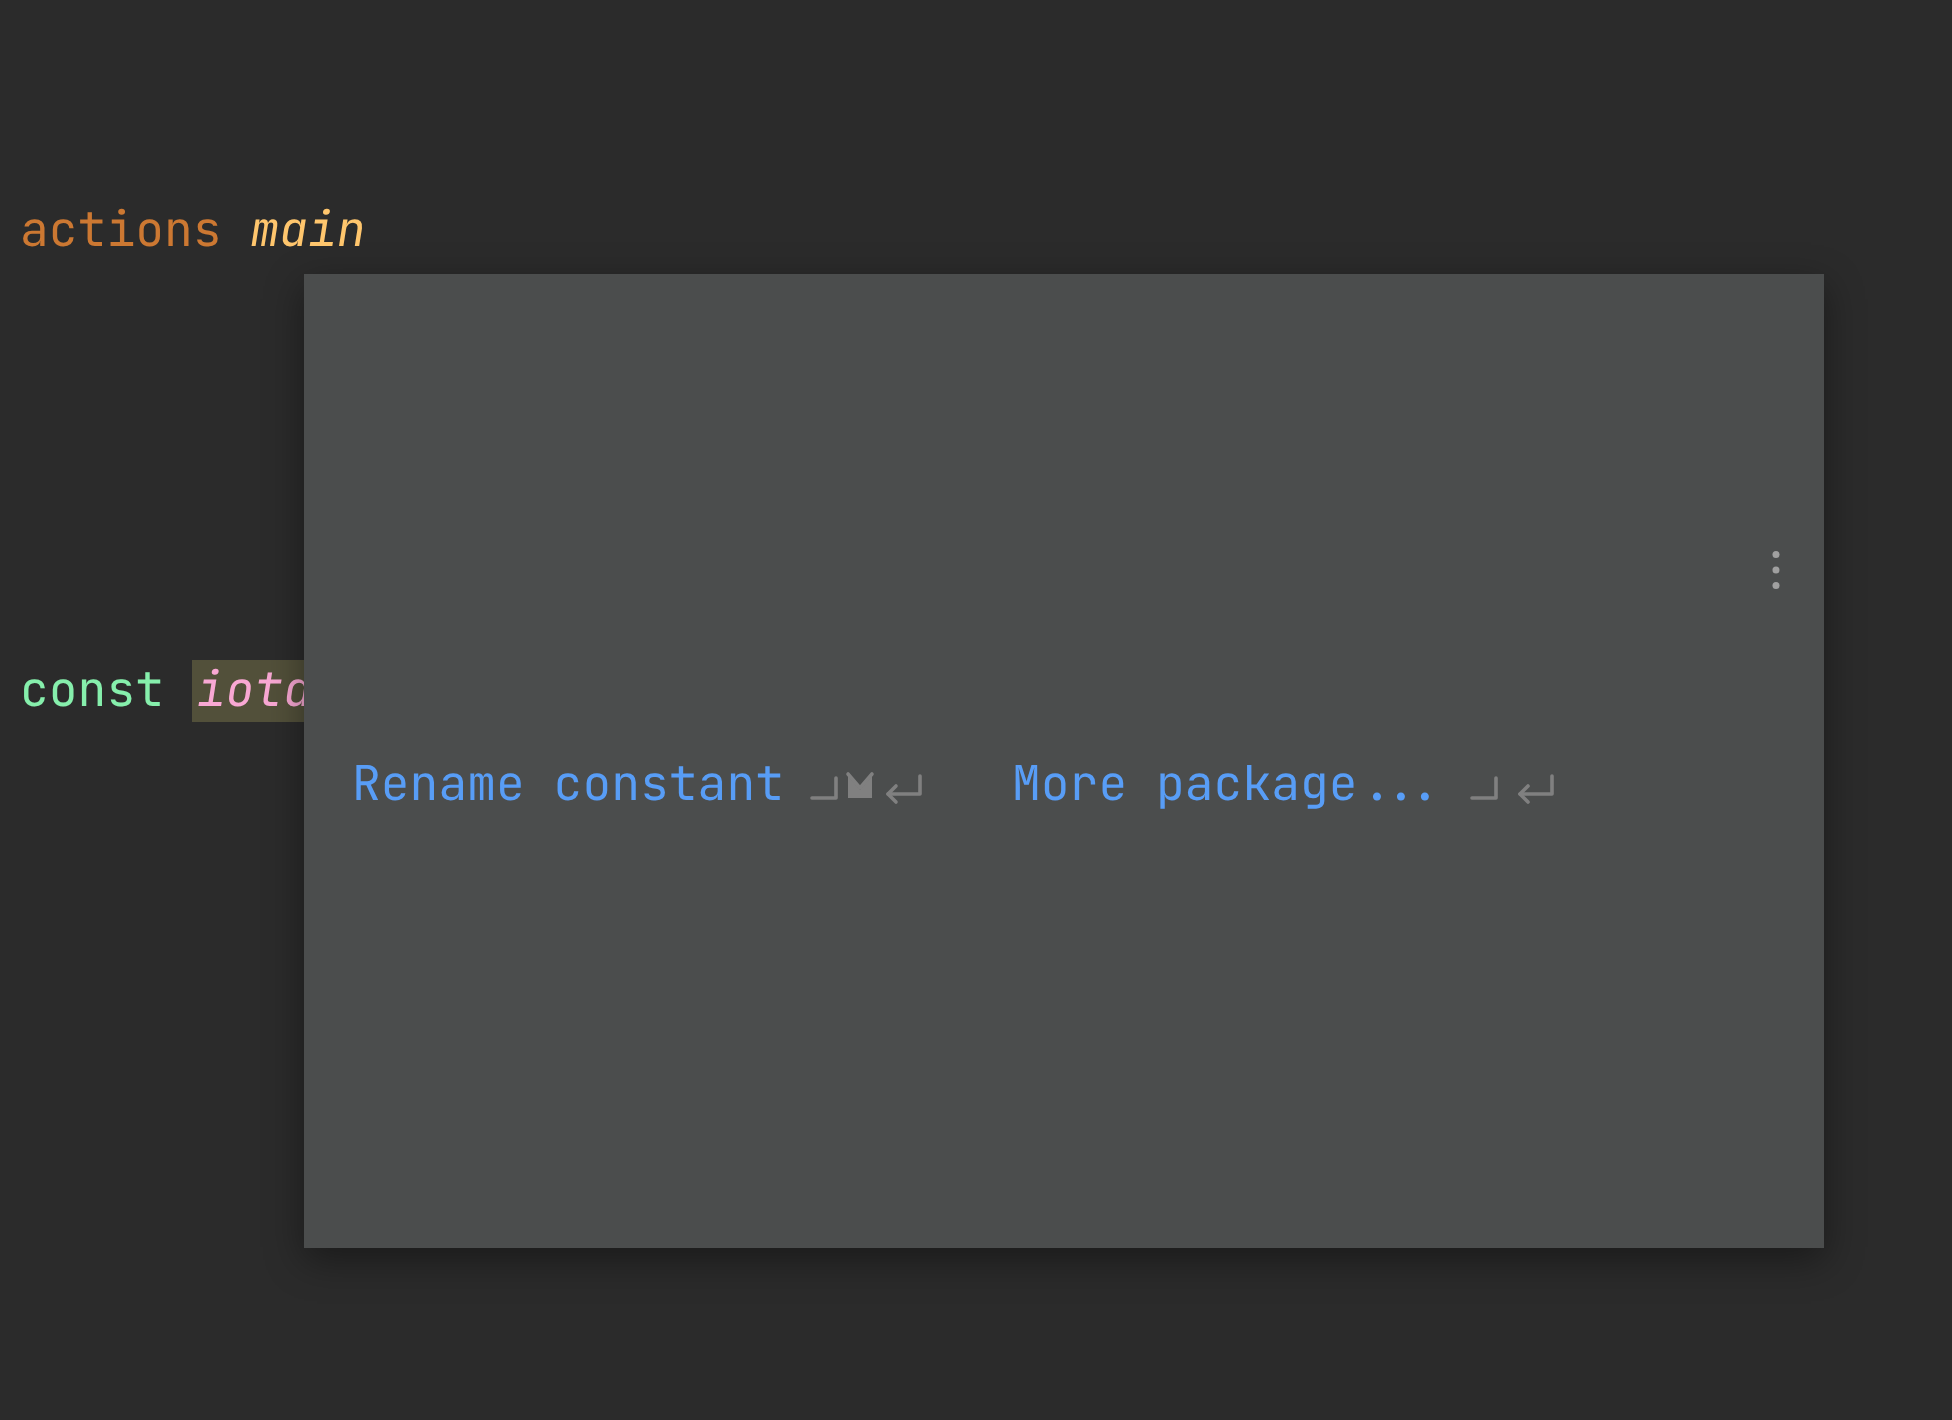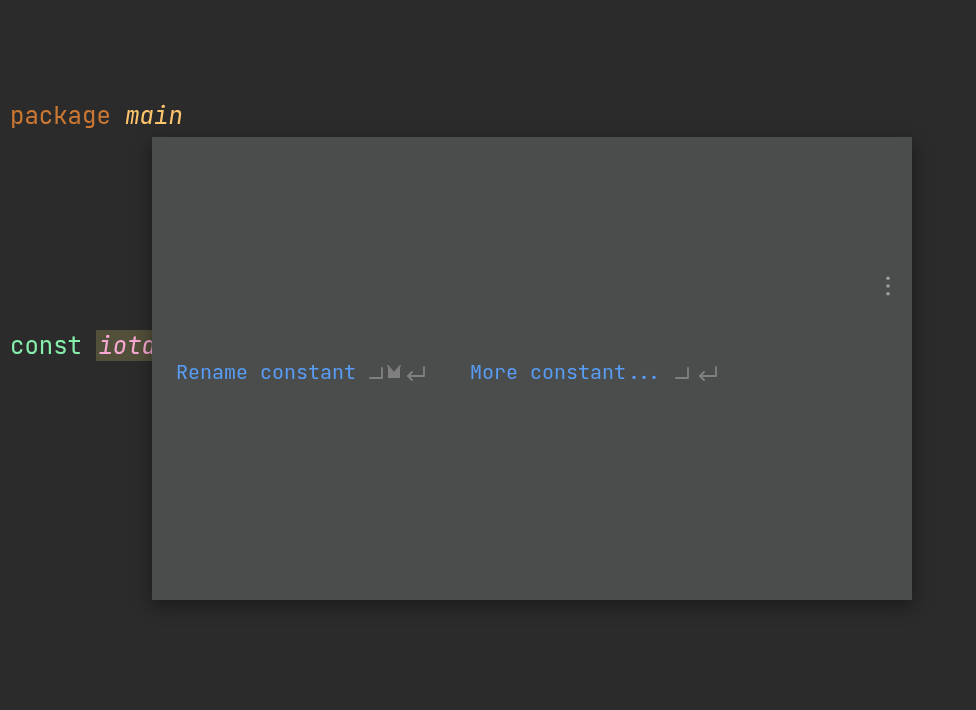--- a/index.html
+++ b/index.html
@@ -47,25 +47,25 @@
       position: relative;
     }
     .inspection-msg {
       color: #bdbdbd;
       font-size: 24px;
       line-height: 1.6;
       white-space: normal;
       padding-right: 30px;
     }
     .actions-row {
-      margin-top: 7px;
+      margin-top: 25px;
       display: flex;
       align-items: center;
       gap: 12px;
-      font-size: 20px;
+      font-size: 24px;
     }
     .action-link {
       color: #589df6;
       cursor: pointer;
     }
     .shortcut-icon {
       color: #808080;
       font-size: 20px;
       letter-spacing: -1px;
       display: inline-flex;
@@ -79,21 +79,21 @@
       cursor: pointer;
     }
     .kebab-svg { width: 16px; height: 22px; }
 
     .shc-svg { height: 20px; vertical-align: middle; }
   </style>
 </head>
 <body>
 
 <div class="editor">
-  <div><span class="kw-package">package</span> <span class="pkg-name">main</span></div>
+  <div><span class="kw-package">actions</span> <span class="pkg-name">main</span></div>
   <div class="blank-line"></div>
   <div><span class="kw-const">const</span> <span class="ident ident-warn">iota</span> <span class="op">=</span> <span class="num">0</span></div>
 
   <div class="tooltip">
     <div class="panel-top">
       <div class="more-kebab">
         <svg class="kebab-svg" viewBox="0 0 4 20">
             <circle cx="2" cy="3" r="1.6" fill="#a0a0a0"></circle>
             <circle cx="2" cy="10" r="1.6" fill="#a0a0a0"></circle>
             <circle cx="2" cy="17" r="1.6" fill="#a0a0a0"></circle>
@@ -106,21 +106,21 @@
             <g fill="none" stroke="#808080" stroke-width="1.8" stroke-linecap="round" stroke-linejoin="round">
               <path d="M2 16 L14 16 L14 6"></path>
               <path d="M20 16 L20 5 L26 12 L32 5 L32 16" fill="#808080" stroke="none"></path>
               <path d="M20 4 L26 11 L32 4"></path>
               <path d="M56 5 L56 14 L40 14"></path>
               <path d="M44 10 L40 14 L44 18"></path>
             </g>
           </svg>
         </span>
         <span style="width:20px"></span>
-        <span class="action-link">More constant...</span>
+        <span class="action-link">More package...</span>
         <span class="shortcut-icon">
           <svg class="shc-svg" viewBox="0 0 44 20" width="44">
             <g fill="none" stroke="#808080" stroke-width="1.8" stroke-linecap="round" stroke-linejoin="round">
               <path d="M2 16 L14 16 L14 6"></path>
               <path d="M42 5 L42 14 L26 14"></path>
               <path d="M30 10 L26 14 L30 18"></path>
             </g>
           </svg>
         </span>
       </div>

